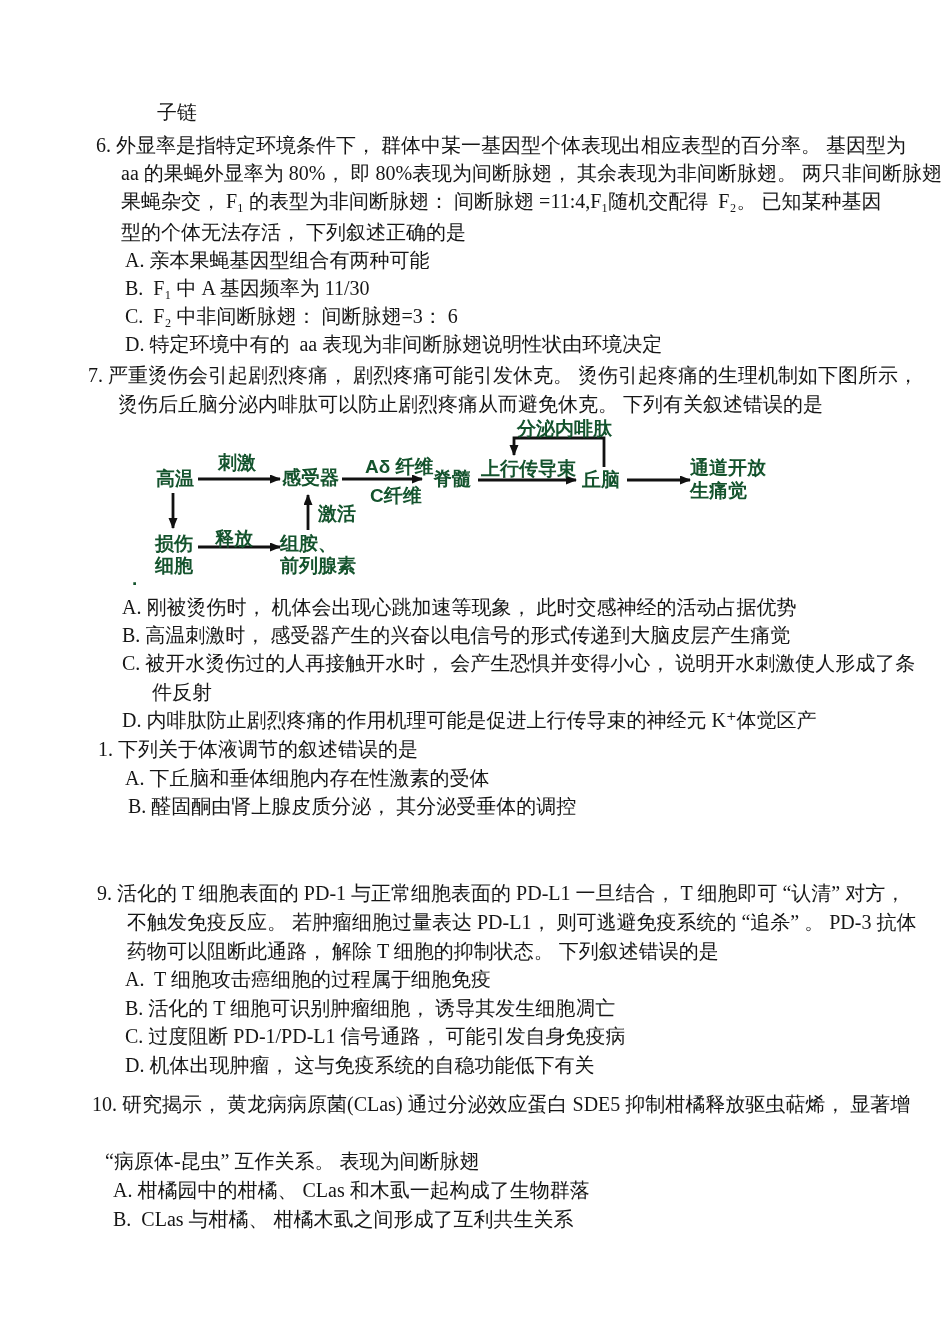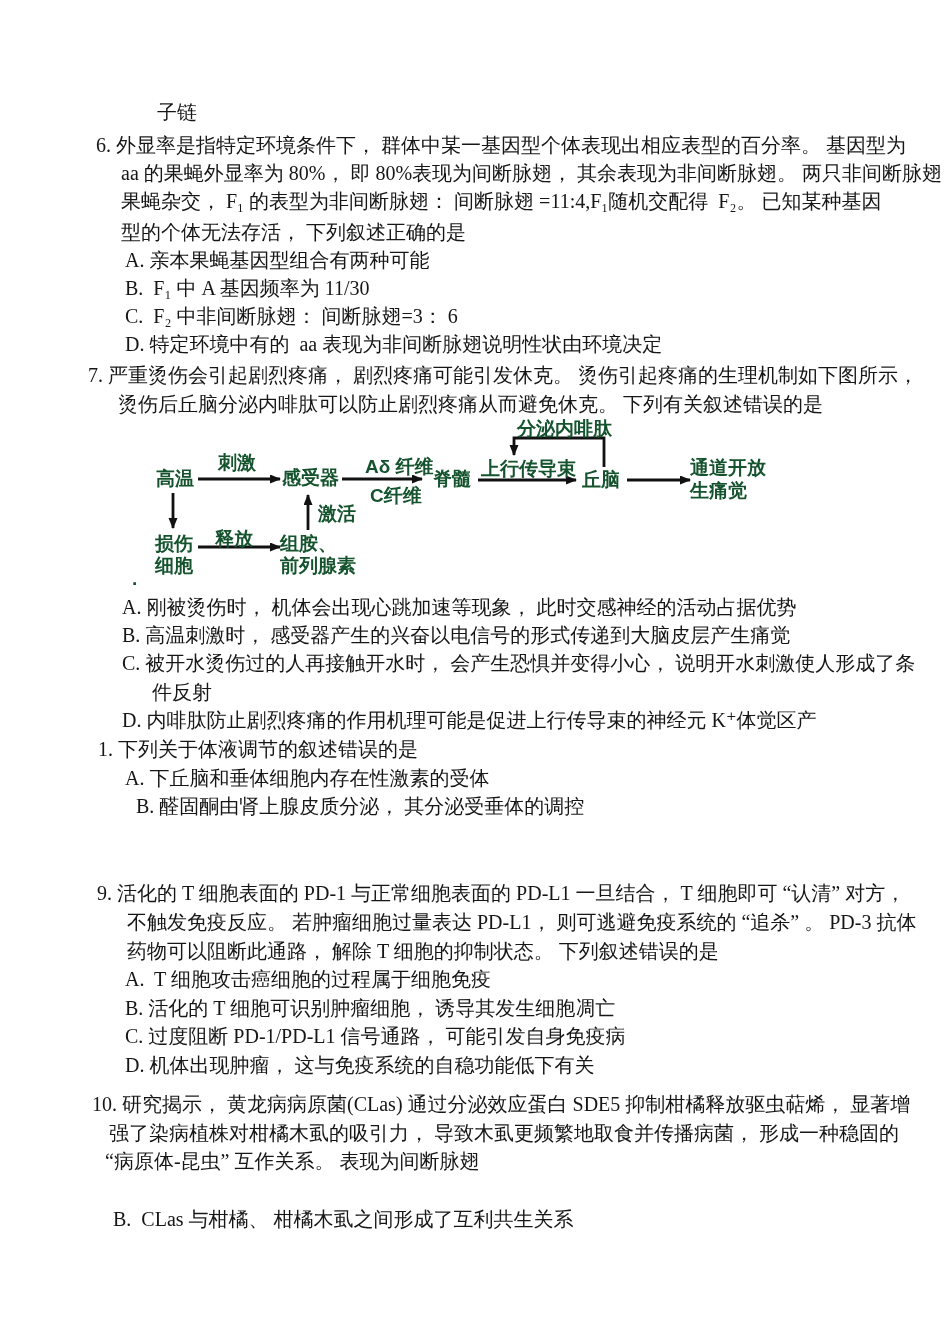--- a/index.html
+++ b/index.html
@@ -99,28 +99,28 @@
   </div>
 
   <div class="ln" style="left:122px;top:596px">A. 刚被烫伤时， 机体会出现心跳加速等现象， 此时交感神经的活动占据优势</div>
   <div class="ln" style="left:122px;top:624px">B. 高温刺激时， 感受器产生的兴奋以电信号的形式传递到大脑皮层产生痛觉</div>
   <div class="ln" style="left:122px;top:652px">C. 被开水烫伤过的人再接触开水时， 会产生恐惧并变得小心， 说明开水刺激使人形成了条</div>
   <div class="ln" style="left:152px;top:681px">件反射</div>
   <div class="ln" style="left:122px;top:709px">D. 内啡肽防止剧烈疼痛的作用机理可能是促进上行传导束的神经元 K⁺体觉区产</div>
 
   <div class="ln" style="left:98px;top:738px">1. 下列关于体液调节的叙述错误的是</div>
   <div class="ln" style="left:125px;top:767px">A. 下丘脑和垂体细胞内存在性激素的受体</div>
-  <div class="ln" style="left:136px;top:795px">B. 醛固酮由肾上腺皮质分泌， 其分泌受垂体的调控</div>
+  <div class="ln" style="left:128px;top:795px">B. 醛固酮由肾上腺皮质分泌， 其分泌受垂体的调控</div>
 
   <div class="ln" style="left:97px;top:882px">9. 活化的 T 细胞表面的 PD-1 与正常细胞表面的 PD-L1 一旦结合， T 细胞即可 “认清” 对方，</div>
   <div class="ln" style="left:127px;top:911px">不触发免疫反应。 若肿瘤细胞过量表达 PD-L1， 则可逃避免疫系统的 “追杀” 。 PD-3 抗体</div>
   <div class="ln" style="left:127px;top:940px">药物可以阻断此通路， 解除 T 细胞的抑制状态。 下列叙述错误的是</div>
   <div class="ln" style="left:125px;top:968px">A.  T 细胞攻击癌细胞的过程属于细胞免疫</div>
   <div class="ln" style="left:125px;top:997px">B. 活化的 T 细胞可识别肿瘤细胞， 诱导其发生细胞凋亡</div>
   <div class="ln" style="left:125px;top:1025px">C. 过度阻断 PD-1/PD-L1 信号通路， 可能引发自身免疫病</div>
   <div class="ln" style="left:125px;top:1054px">D. 机体出现肿瘤， 这与免疫系统的自稳功能低下有关</div>
 
   <div class="ln" style="left:92px;top:1093px">10. 研究揭示， 黄龙病病原菌(CLas) 通过分泌效应蛋白 SDE5 抑制柑橘释放驱虫萜烯， 显著增</div>
-  <div class="ln" style="left:109px;top:1122px">强了染病植株对柑橘木虱的吸引力， 导致木虱更频繁地取食并传播病菌， 形成一种稳固的</div>
   <div class="ln" style="left:105px;top:1150px">“病原体-昆虫” 互作关系。 表现为间断脉翅</div>
+  <div class="ln" style="left:113px;top:1179px">A. 柑橘园中的柑橘、 CLas 和木虱一起构成了生物群落</div>
   <div class="ln" style="left:113px;top:1208px">B.  CLas 与柑橘、 柑橘木虱之间形成了互利共生关系</div>
 
 </div>
 
 </body></html>

